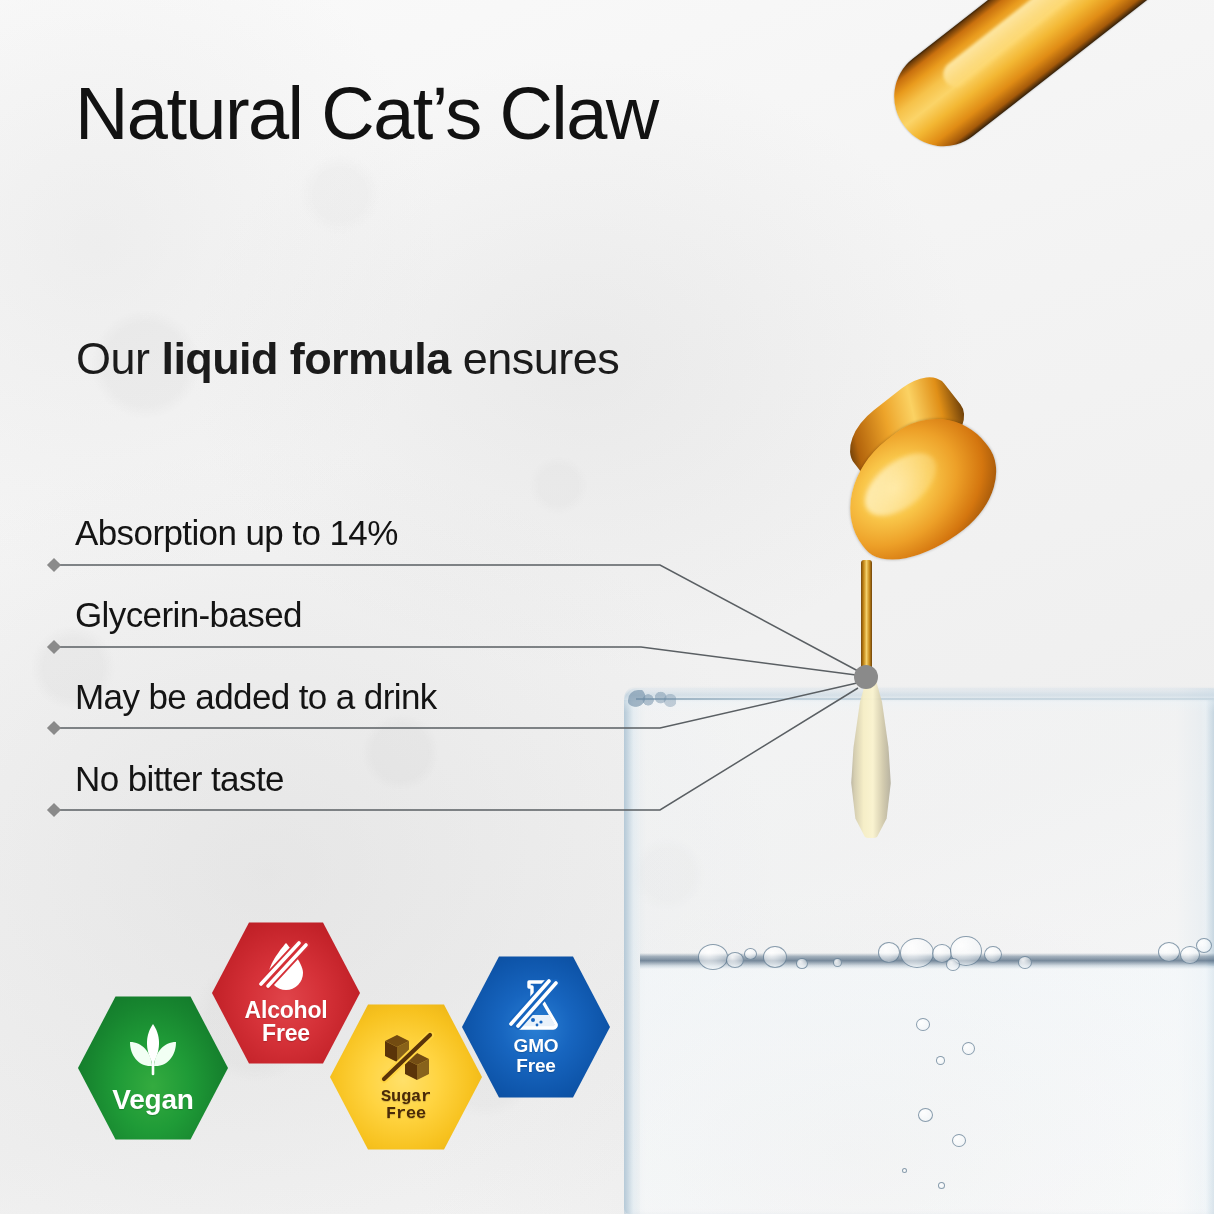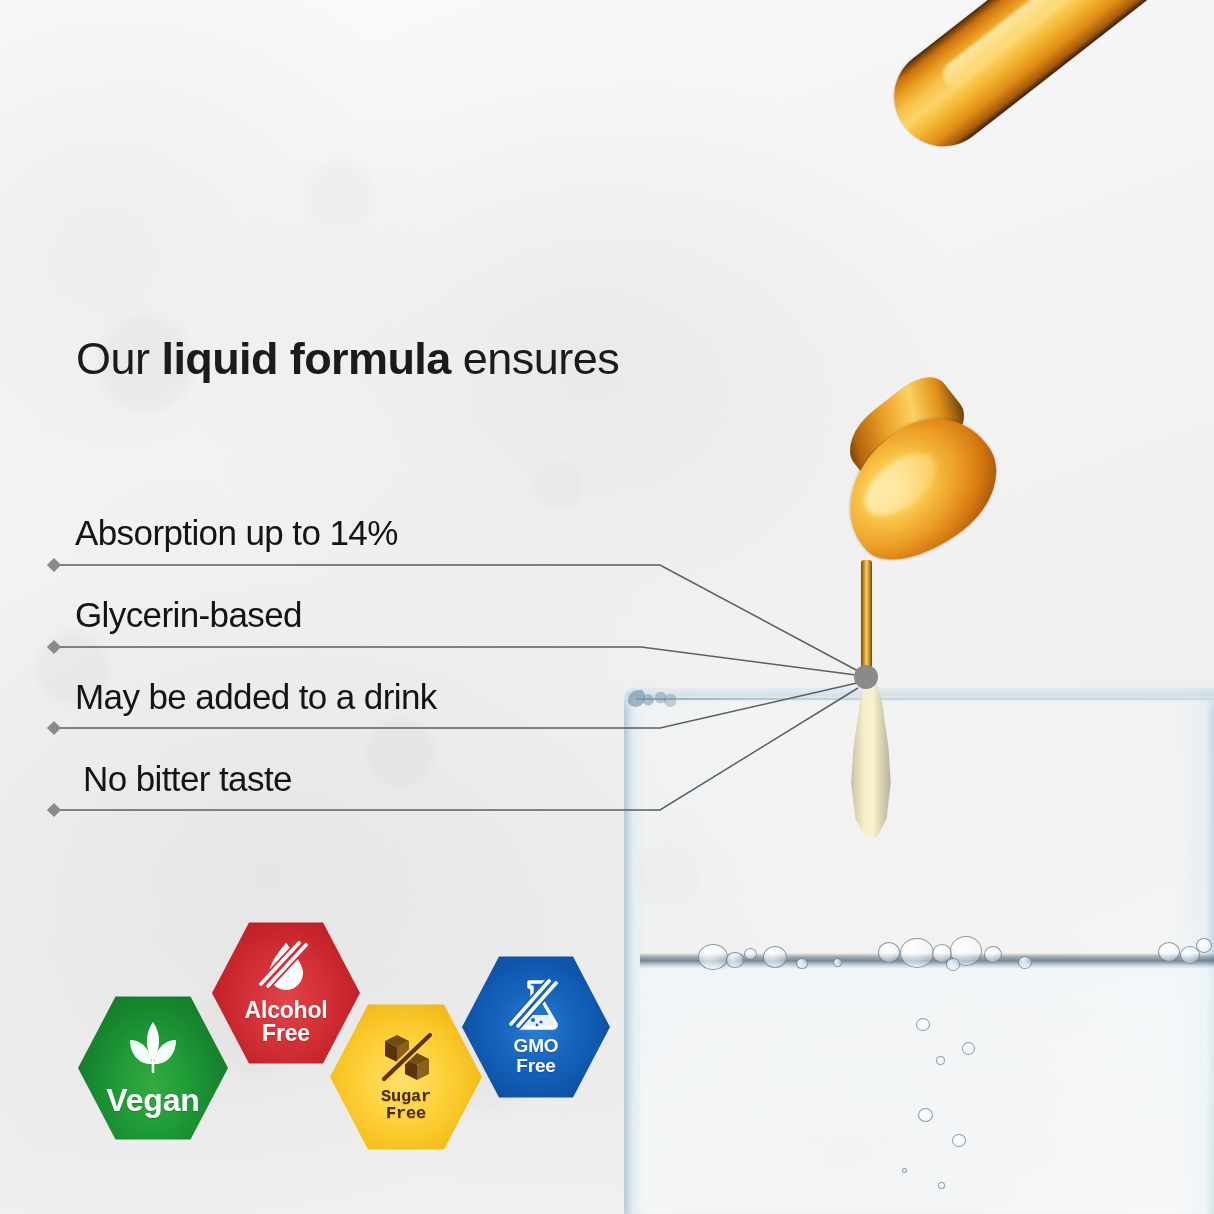--- a/index.html
+++ b/index.html
@@ -55,21 +55,21 @@
 
   
   .feature-label {
     position:absolute; left:75px;
     font-size:35px; font-weight:400; letter-spacing:-.6px;
     color:#141414; white-space:nowrap;
   }
   .feat-0 { top:513px; }
   .feat-1 { top:595px; }
   .feat-2 { top:677px; }
-  .feat-3 { top:759px;margin-left:8px; }
+  .feat-3 { top:759px; }
 
   #leaders { position:absolute; left:0; top:0; width:1214px; height:1214px; pointer-events:none; }
 
   
   #glass {
     position:absolute; left:624px; top:688px;
     width:600px; height:530px;
     border-radius:14px 14px 6px 6px;
     background:
       linear-gradient(to right,
@@ -220,21 +220,21 @@
     line-height:1.02;
     font-weight:700;
     letter-spacing:-.2px;
     filter:drop-shadow(0 2px 3px rgba(0,0,0,.22));
   }
   .hex .hex-label { position:relative; z-index:3; }
   .hex .hex-icon  { position:relative; z-index:3; display:block; }
 
   #badge-vegan {
     left:78px; top:992px; width:150px; height:152px;
-    font-size:32px;
+    font-size:28px;
     background:radial-gradient(ellipse at 50% 62%, #34ab3f 0%, #1f9b37 34%, #17852f 62%, #0d6d26 100%);
   }
   #badge-alcohol {
     left:212px; top:918px; width:148px; height:150px;
     font-size:23px;
     background:radial-gradient(ellipse at 50% 55%, #e0444a 0%, #d53138 35%, #c32229 68%, #ab1920 100%);
   }
   #badge-sugar {
     left:330px; top:1000px; width:152px; height:154px;
     font-size:17px; color:#4a2a08;
@@ -306,21 +306,21 @@
     <g fill="#8a8a8a">
       <rect x="49" y="560" width="10" height="10" transform="rotate(45 54 565)"></rect>
       <rect x="49" y="642" width="10" height="10" transform="rotate(45 54 647)"></rect>
       <rect x="49" y="723" width="10" height="10" transform="rotate(45 54 728)"></rect>
       <rect x="49" y="805" width="10" height="10" transform="rotate(45 54 810)"></rect>
     </g>
     <circle cx="866" cy="677" r="12" fill="#8a8a8a"></circle>
   </svg>
 
   <div id="title">
-    <br>
+    <span>Natural Cat’s Claw</span><br>
   </div>
 
   <div id="subtitle">
     <span>Our </span><b>liquid formula</b><span> ensures</span><br>
   </div>
 
   <div class="feature-label feat-0">Absorption up to 14%</div>
   <div class="feature-label feat-1">Glycerin-based</div>
   <div class="feature-label feat-2">May be added to a drink</div>
   <div class="feature-label feat-3">No bitter taste</div>

